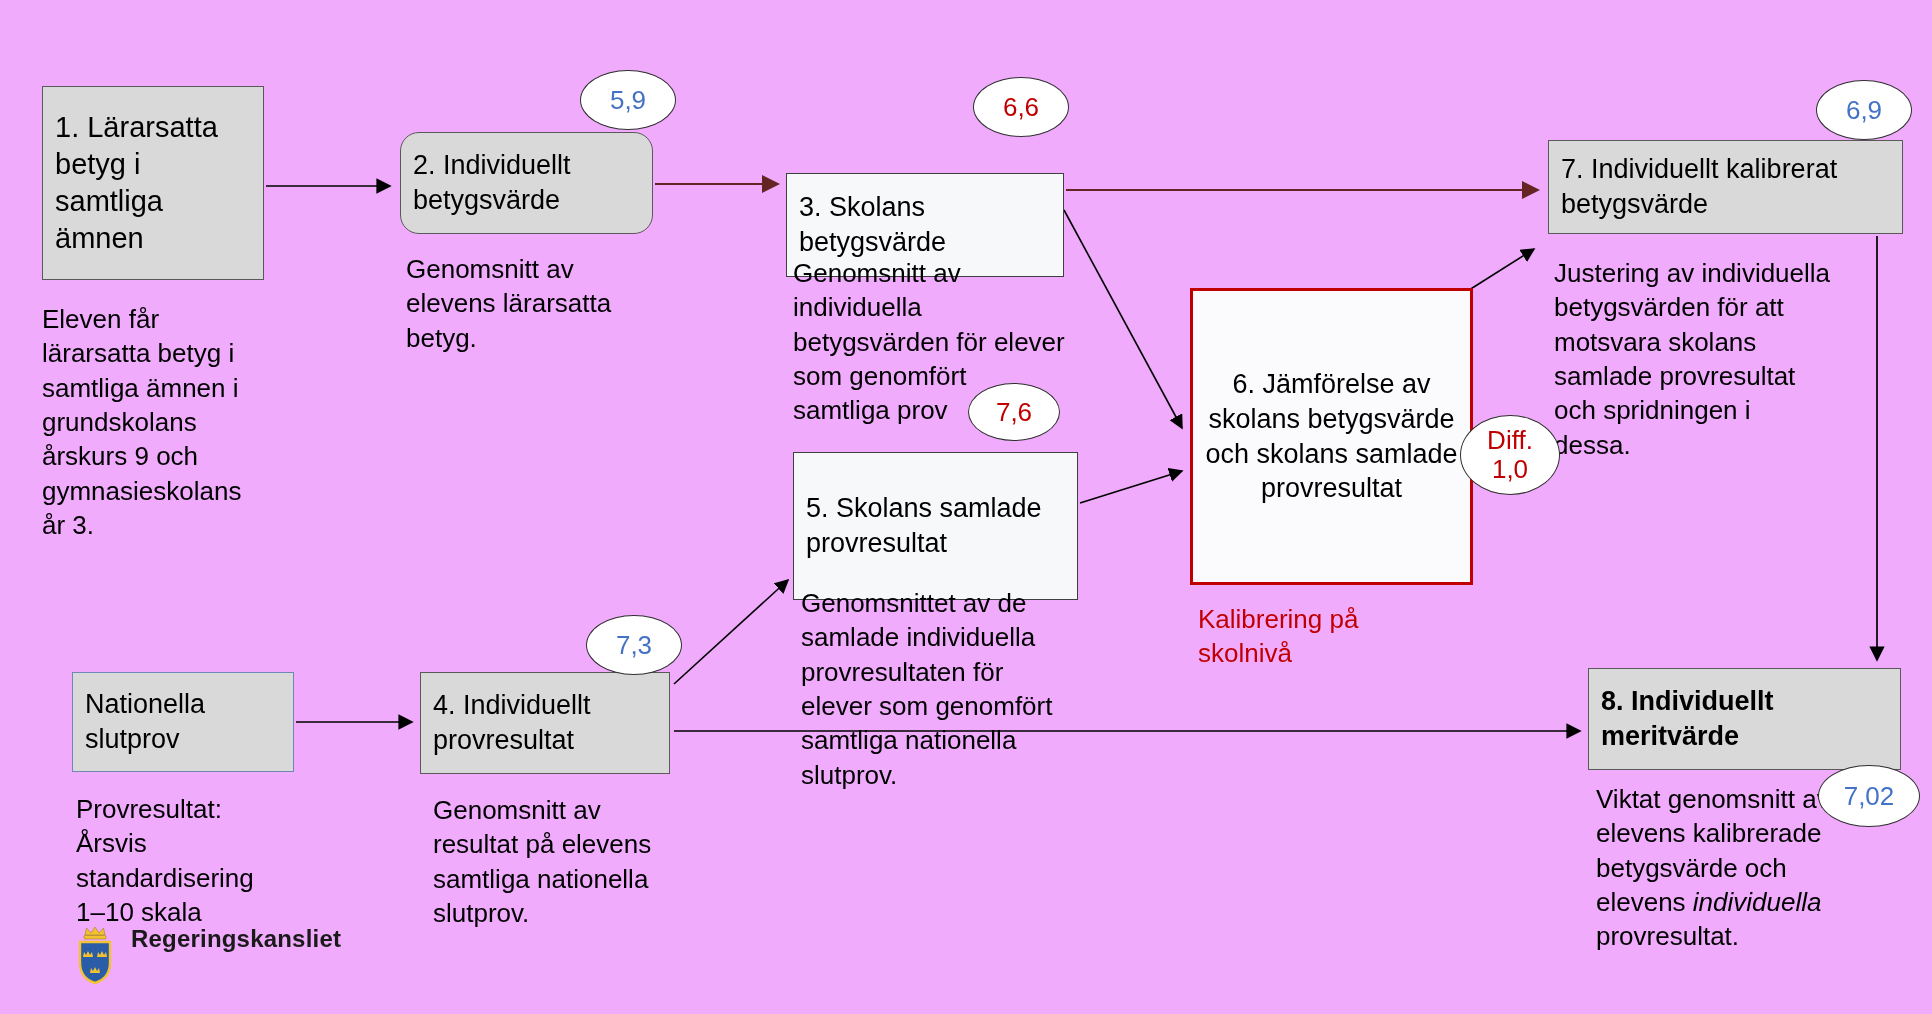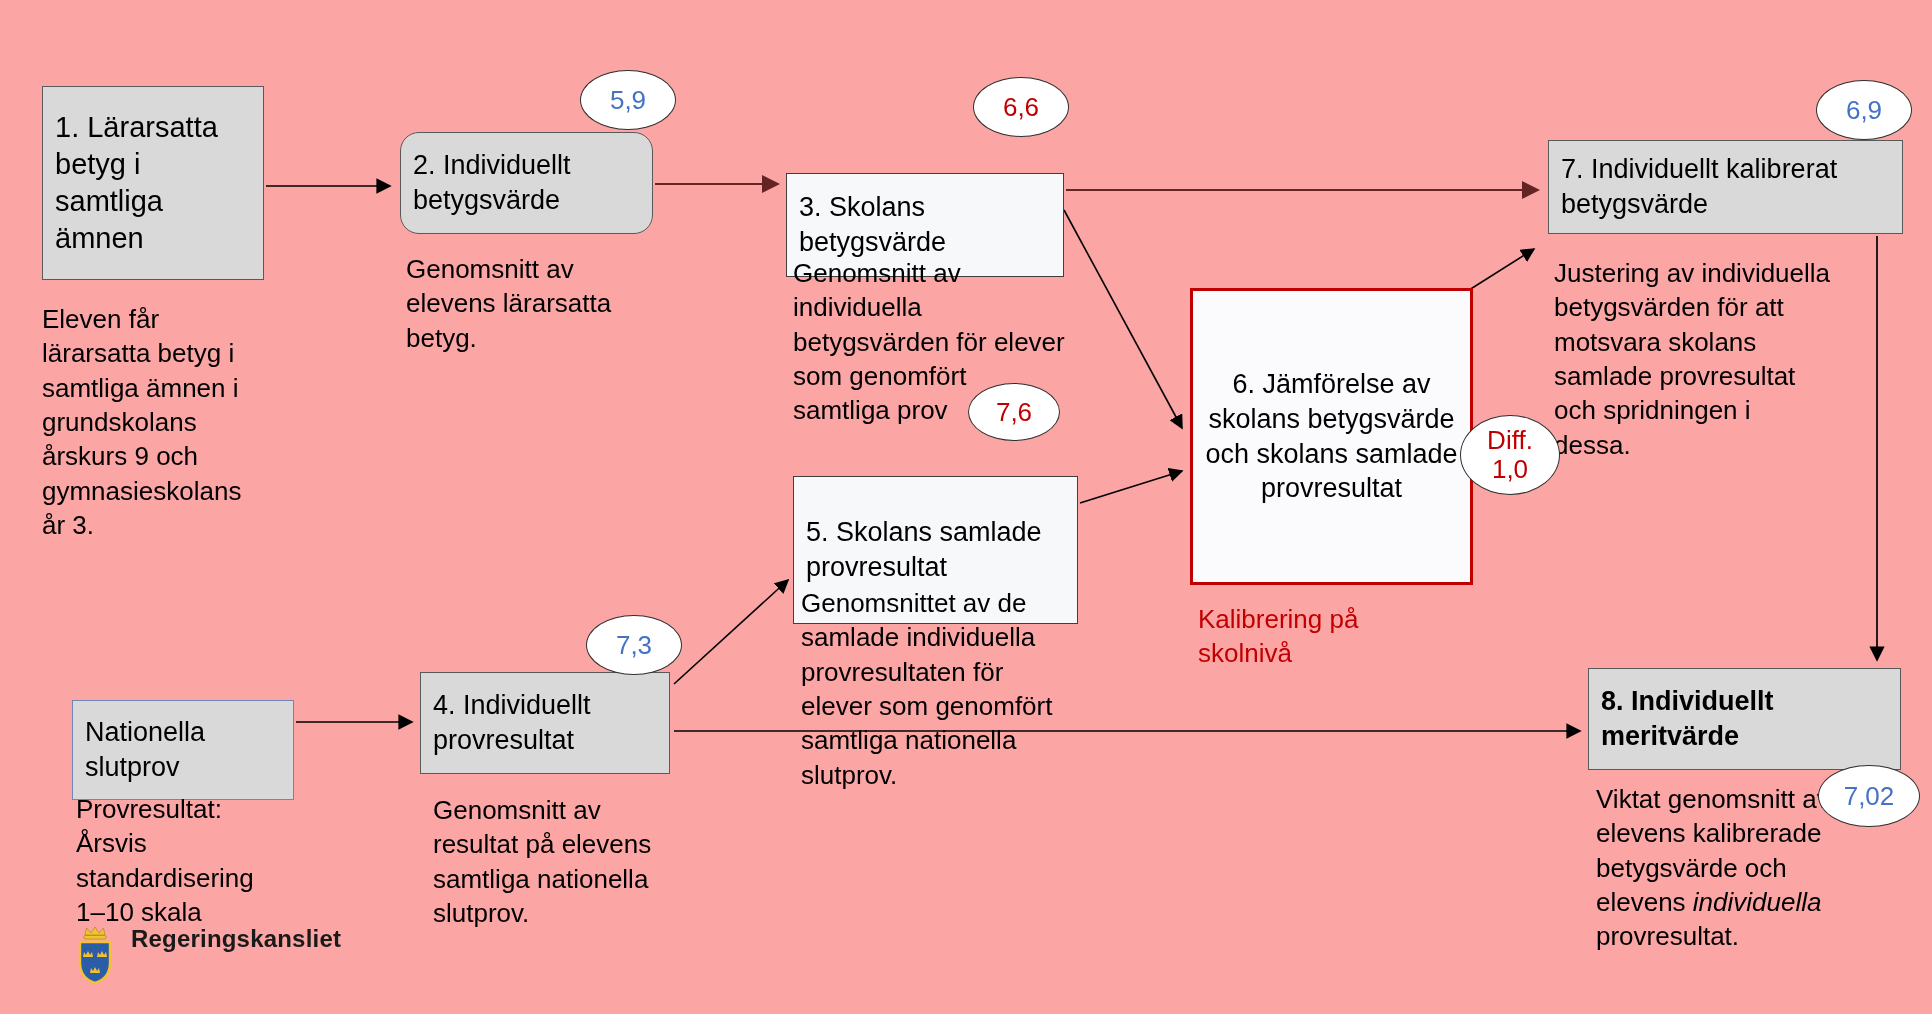--- a/index.html
+++ b/index.html
@@ -1,32 +1,32 @@
 <!DOCTYPE html>
 <html><head>
 <meta charset="utf-8">
 <style>
   * { margin:0; padding:0; box-sizing:border-box; }
   html,body { background:#ffffff; }
   body { font-family:"Liberation Sans", sans-serif; color:#000; }
-  .canvas { position:relative; width:1932px; height:1014px; background:#fca5a5; overflow:hidden; }
+  .canvas { position:relative; width:1932px; height:1014px; background:#f0abfc; overflow:hidden; }
 
   .box { position:absolute; background:#d9d9d9; border:1.7px solid #595959;
          padding:8px 12px; font-size:27px; line-height:1.28;
          display:flex; align-items:center; }
   .box.light { background:#f7f8fa; border-color:#3f3f3f;margin-top:43px; }
   .box.red-border { background:#fbfbfd; border:3px solid #c00000;text-align:center; }
-  .box.blue-border { border-color:#6e87b5;margin-top:28px; }
+  .box.blue-border { border-color:#6e87b5; }
   .box.bold span { font-weight:bold; }
 
   .b1 { left:42px;  top:86px;  width:222px; height:194px; font-size:29px; }
   .b2 { left:400px; top:132px; width:253px; height:102px;border-radius:19px; }
   .b3 { left:786px; top:130px; width:278px; height:104px; }
   .b4 { left:420px; top:672px; width:250px; height:102px; }
-  .b5 { left:793px; top:433px; width:285px; height:148px; }
+  .b5 { left:793px; top:409px; width:285px; height:148px; }
   .b6 { left:1190px; top:288px; width:283px; height:297px; }
   .b7 { left:1548px; top:140px; width:355px; height:94px; }
   .b8 { left:1588px; top:668px; width:313px; height:102px; }
   .bsrc { left:72px; top:672px; width:222px; height:100px; }
 
   .note { position:absolute; font-size:26px; line-height:1.32; color:#000; }
   .n1 { left:42px;  top:302px; width:222px; }
   .n2 { left:406px; top:252px; width:250px; }
   .n3 { left:793px; top:256px; width:272px; }
   .n4 { left:433px; top:793px; width:245px; }

